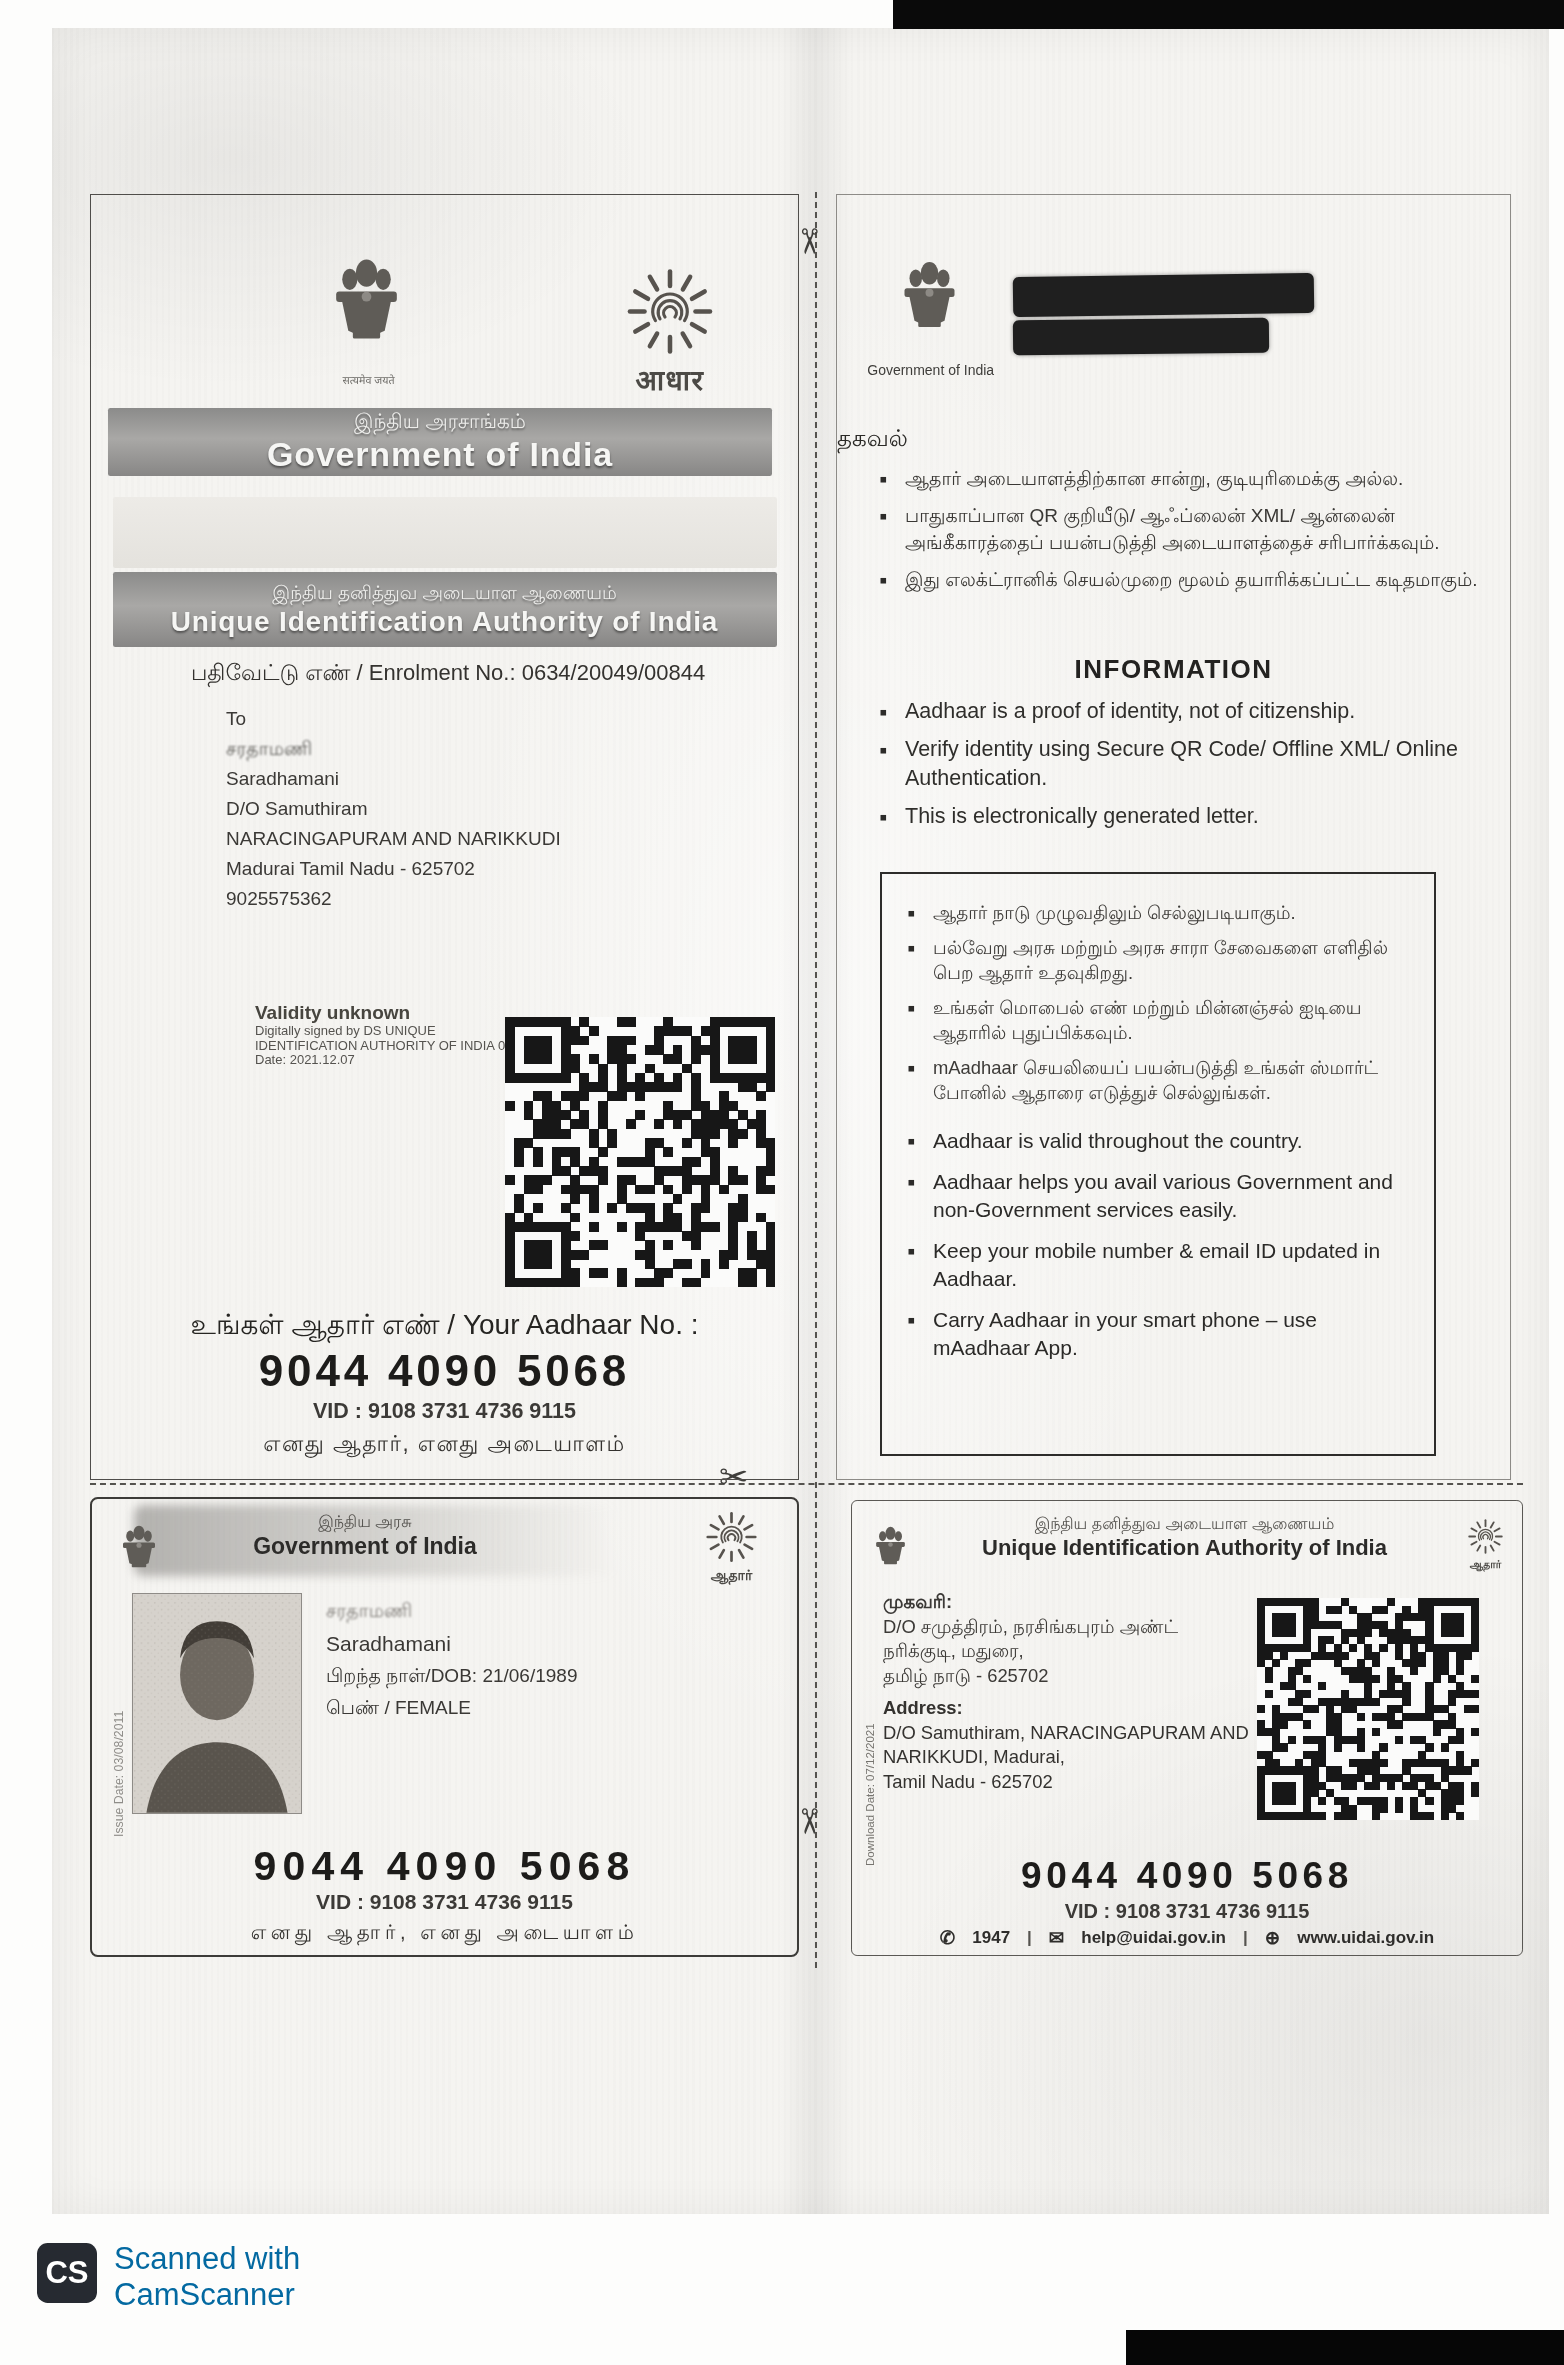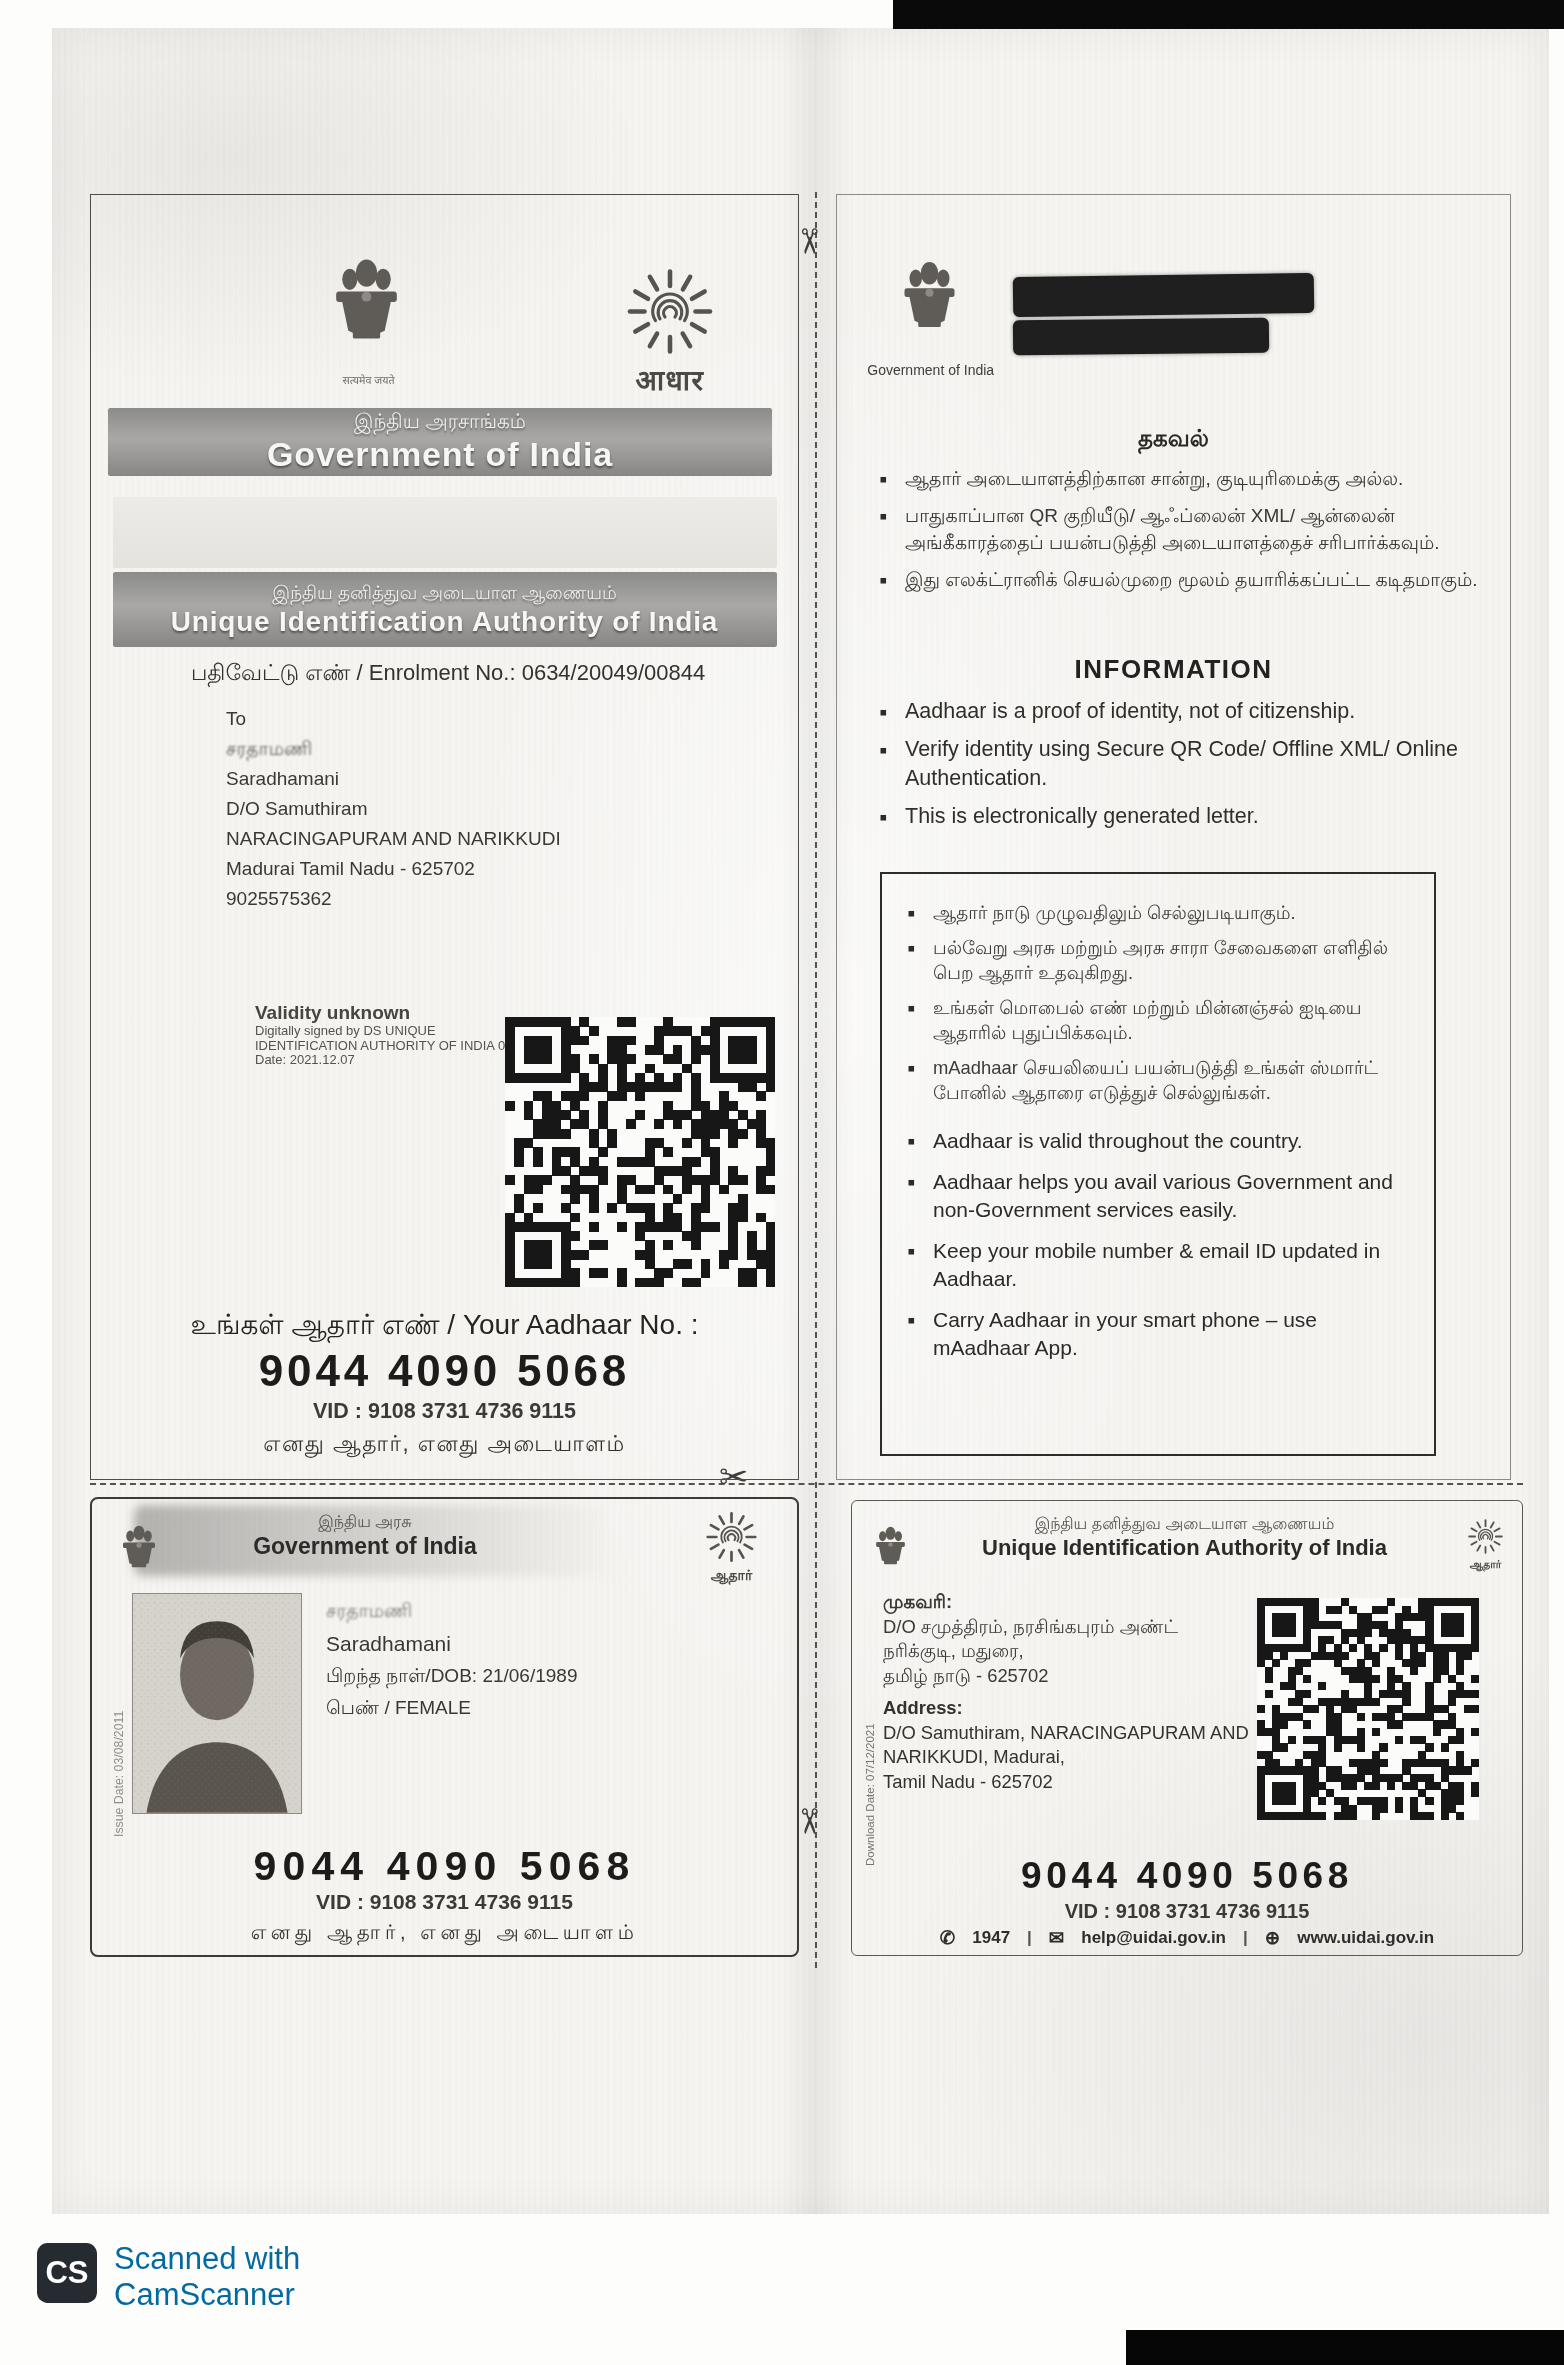--- a/index.html
+++ b/index.html
@@ -94,21 +94,21 @@
 
   
   .emblem2 { left:55px; top:35px; width:75px; height:129px; }
   .gov-cap { left:9.2px; top:167px; width:169px; text-align:center; font-size:14px; color:#3e3d3a; }
   .redact { background:#1f1f1f; border-radius:6.1px; box-shadow:0 0 4.6px rgba(0,0,0,.4); }
   .redact1 { left:176px; top:80px; width:301px; height:40px; transform:rotate(-0.8deg); }
   .redact2 { left:176px; top:124px; width:256px; height:35px; transform:rotate(-0.6deg); }
   .logo2 { left:488px; top:58px; width:163px; text-align:center; }
   .logo2 svg { width:123px; height:80px; }
   .logo2 .logo-cap { font-size:21px; letter-spacing:3.1px; color:#35332f; }
-  .takaval { left:0; top:230px; width:100%; text-align:center; font-size:23px; font-weight:bold; color:#2a2926; }
+  .takaval { left:0; top:230px; width:100%; text-align:left; font-size:23px; font-weight:normal; color:#2a2926; }
   .ta-bullets { left:40px; top:270px; width:618px; }
   .ta-bullets li { font-size:19px; line-height:27px; margin-bottom:10px; color:#3a3835; }
   .info-head { left:0; top:459px; width:100%; text-align:center; font-size:26px; font-weight:bold; letter-spacing:1.5px; color:#232220; }
   .en-bullets { left:40px; top:502px; width:623px; }
   .en-bullets li { font-size:21.5px; line-height:29px; margin-bottom:9.2px; color:#2f2e2b; }
   .inner-box { left:43px; top:677px; width:556px; height:584px; border:2.3px solid #2d2c2a; padding:26px 23px; }
   .inner-box .blist { position:static; }
   .ib-ta li { font-size:18.4px; line-height:25px; margin-bottom:10px; color:#3c3a37; }
   .ib-en { margin-top:21.5px; }
   .ib-en li { font-size:21px; line-height:28px; margin-bottom:13px; color:#2b2a28; font-weight:500; }

